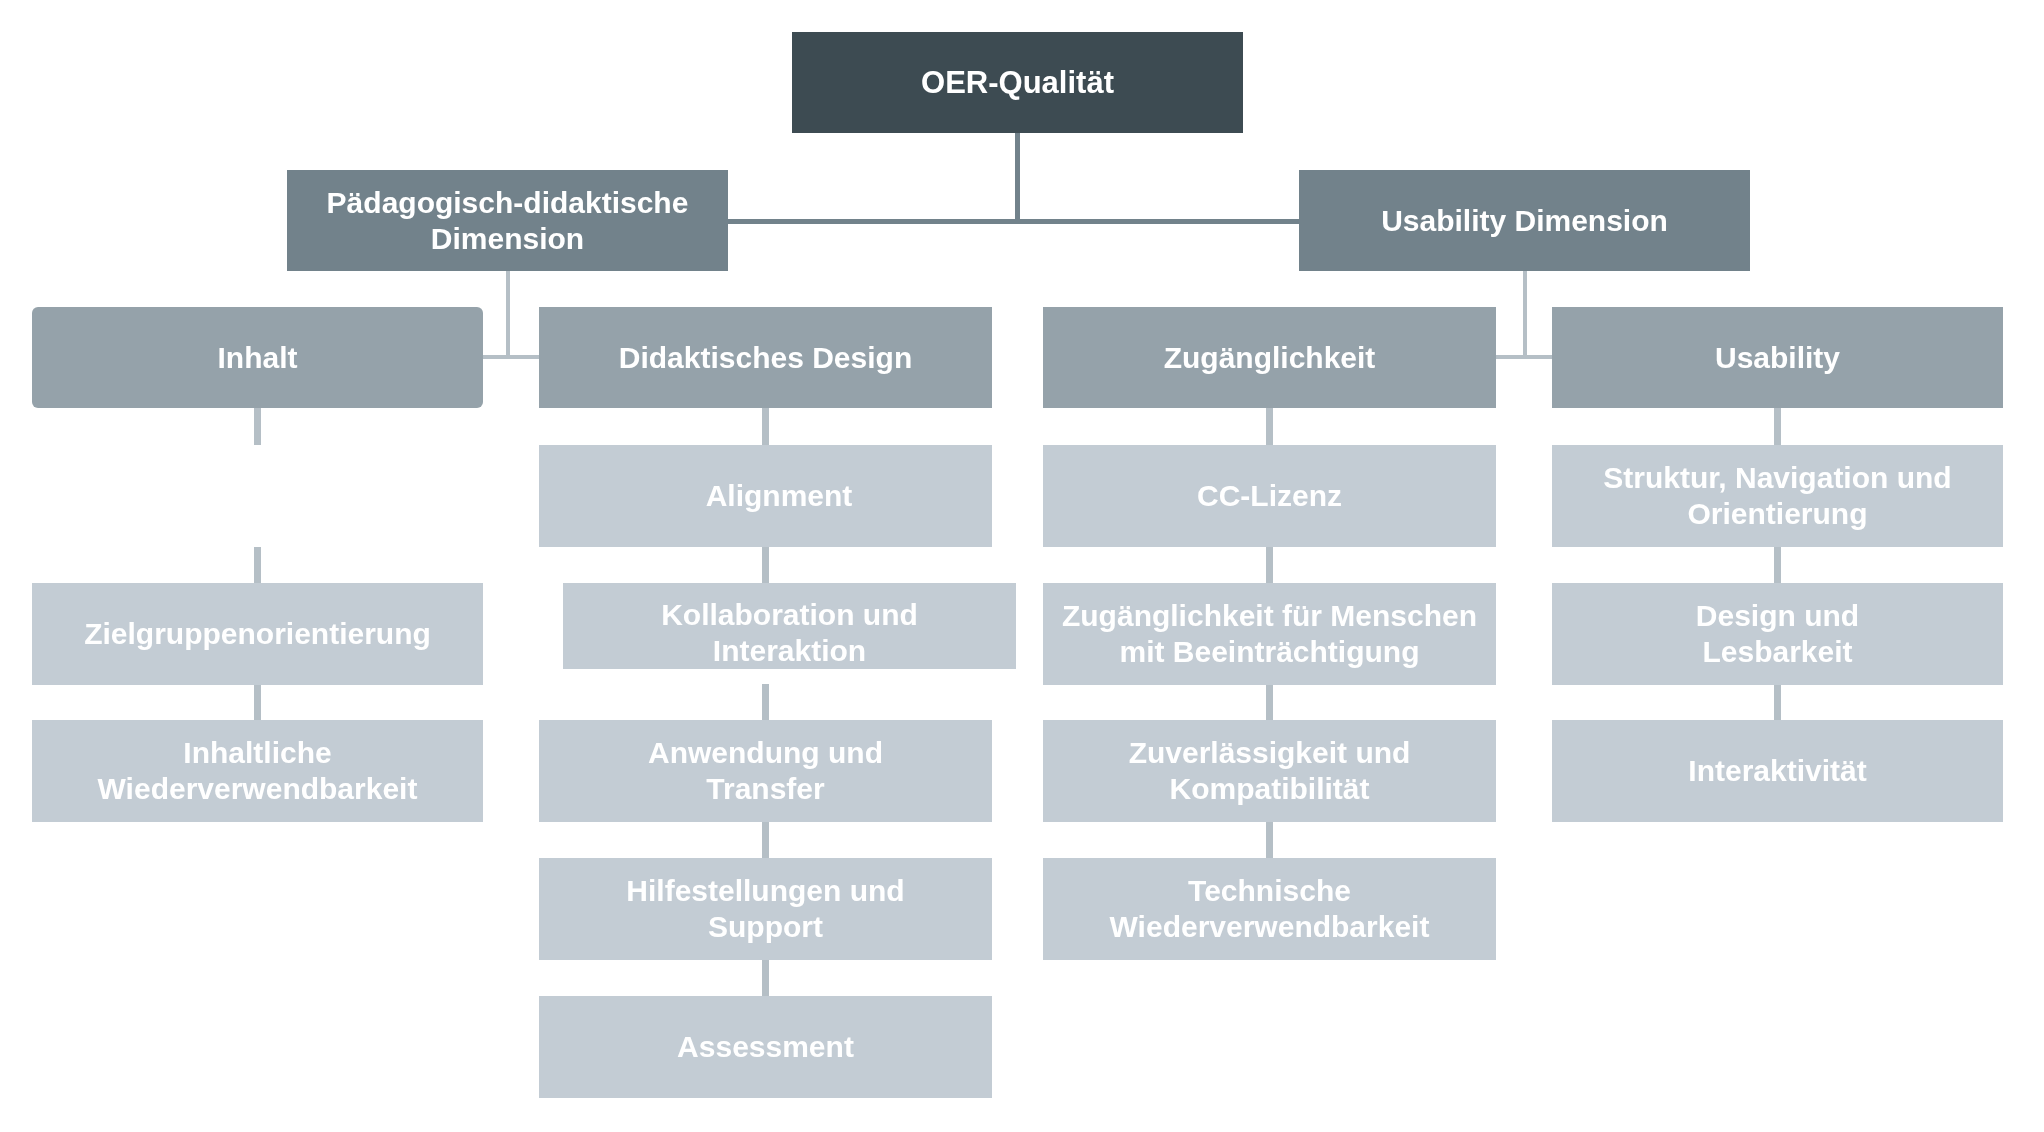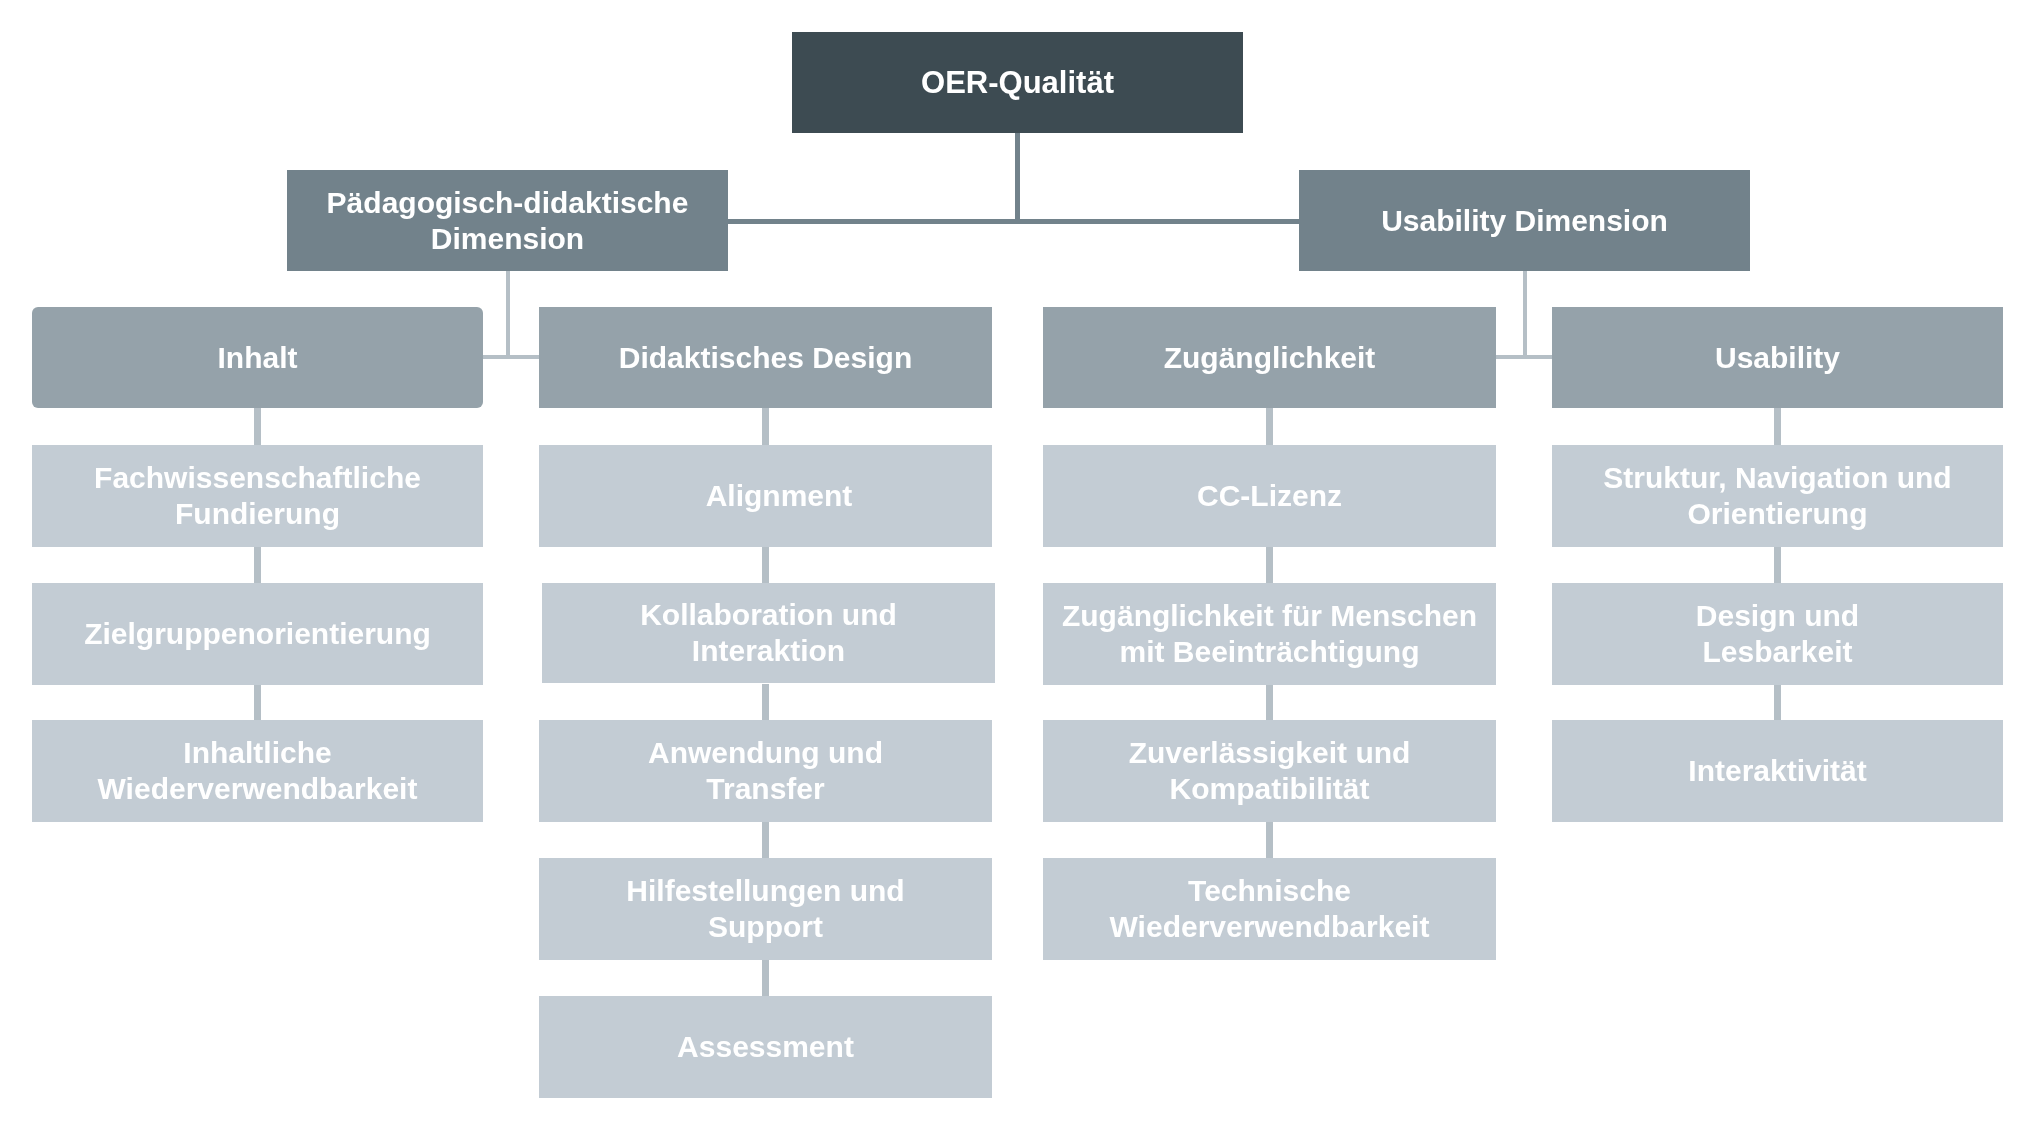--- a/index.html
+++ b/index.html
@@ -89,36 +89,32 @@
   <div class="box category" style="left:539px;top:307px;width:453px;height:101px;">
     <span class="label">Didaktisches Design</span>
   </div>
   <div class="box category" style="left:1043px;top:307px;width:453px;height:101px;">
     <span class="label">Zugänglichkeit</span>
   </div>
   <div class="box category" style="left:1552px;top:307px;width:451px;height:101px;">
     <span class="label">Usability</span>
   </div>
 
-  <div class="box item" style="left:32px;top:445px;width:451px;height:102px;">
-    <span class="label">Fachwissenschaftliche
-Fundierung</span>
-  </div>
   <div class="box item" style="left:32px;top:583px;width:451px;height:102px;">
     <span class="label">Zielgruppenorientierung</span>
   </div>
   <div class="box item" style="left:32px;top:720px;width:451px;height:102px;">
     <span class="label">Inhaltliche
 Wiederverwendbarkeit</span>
   </div>
 
   <div class="box item" style="left:539px;top:445px;width:453px;height:102px;padding-left:27px;">
     <span class="label">Alignment</span>
   </div>
-  <div class="box item" style="left:542px;top:583px;width:453px;height:100px;">
+  <div class="box item" style="left:563px;top:583px;width:453px;height:86px;align-items:flex-end;">
     <span class="label">Kollaboration und
 Interaktion</span>
   </div>
   <div class="box item" style="left:539px;top:720px;width:453px;height:102px;">
     <span class="label">Anwendung und
 Transfer</span>
   </div>
   <div class="box item" style="left:539px;top:858px;width:453px;height:102px;">
     <span class="label">Hilfestellungen und
 Support</span>

